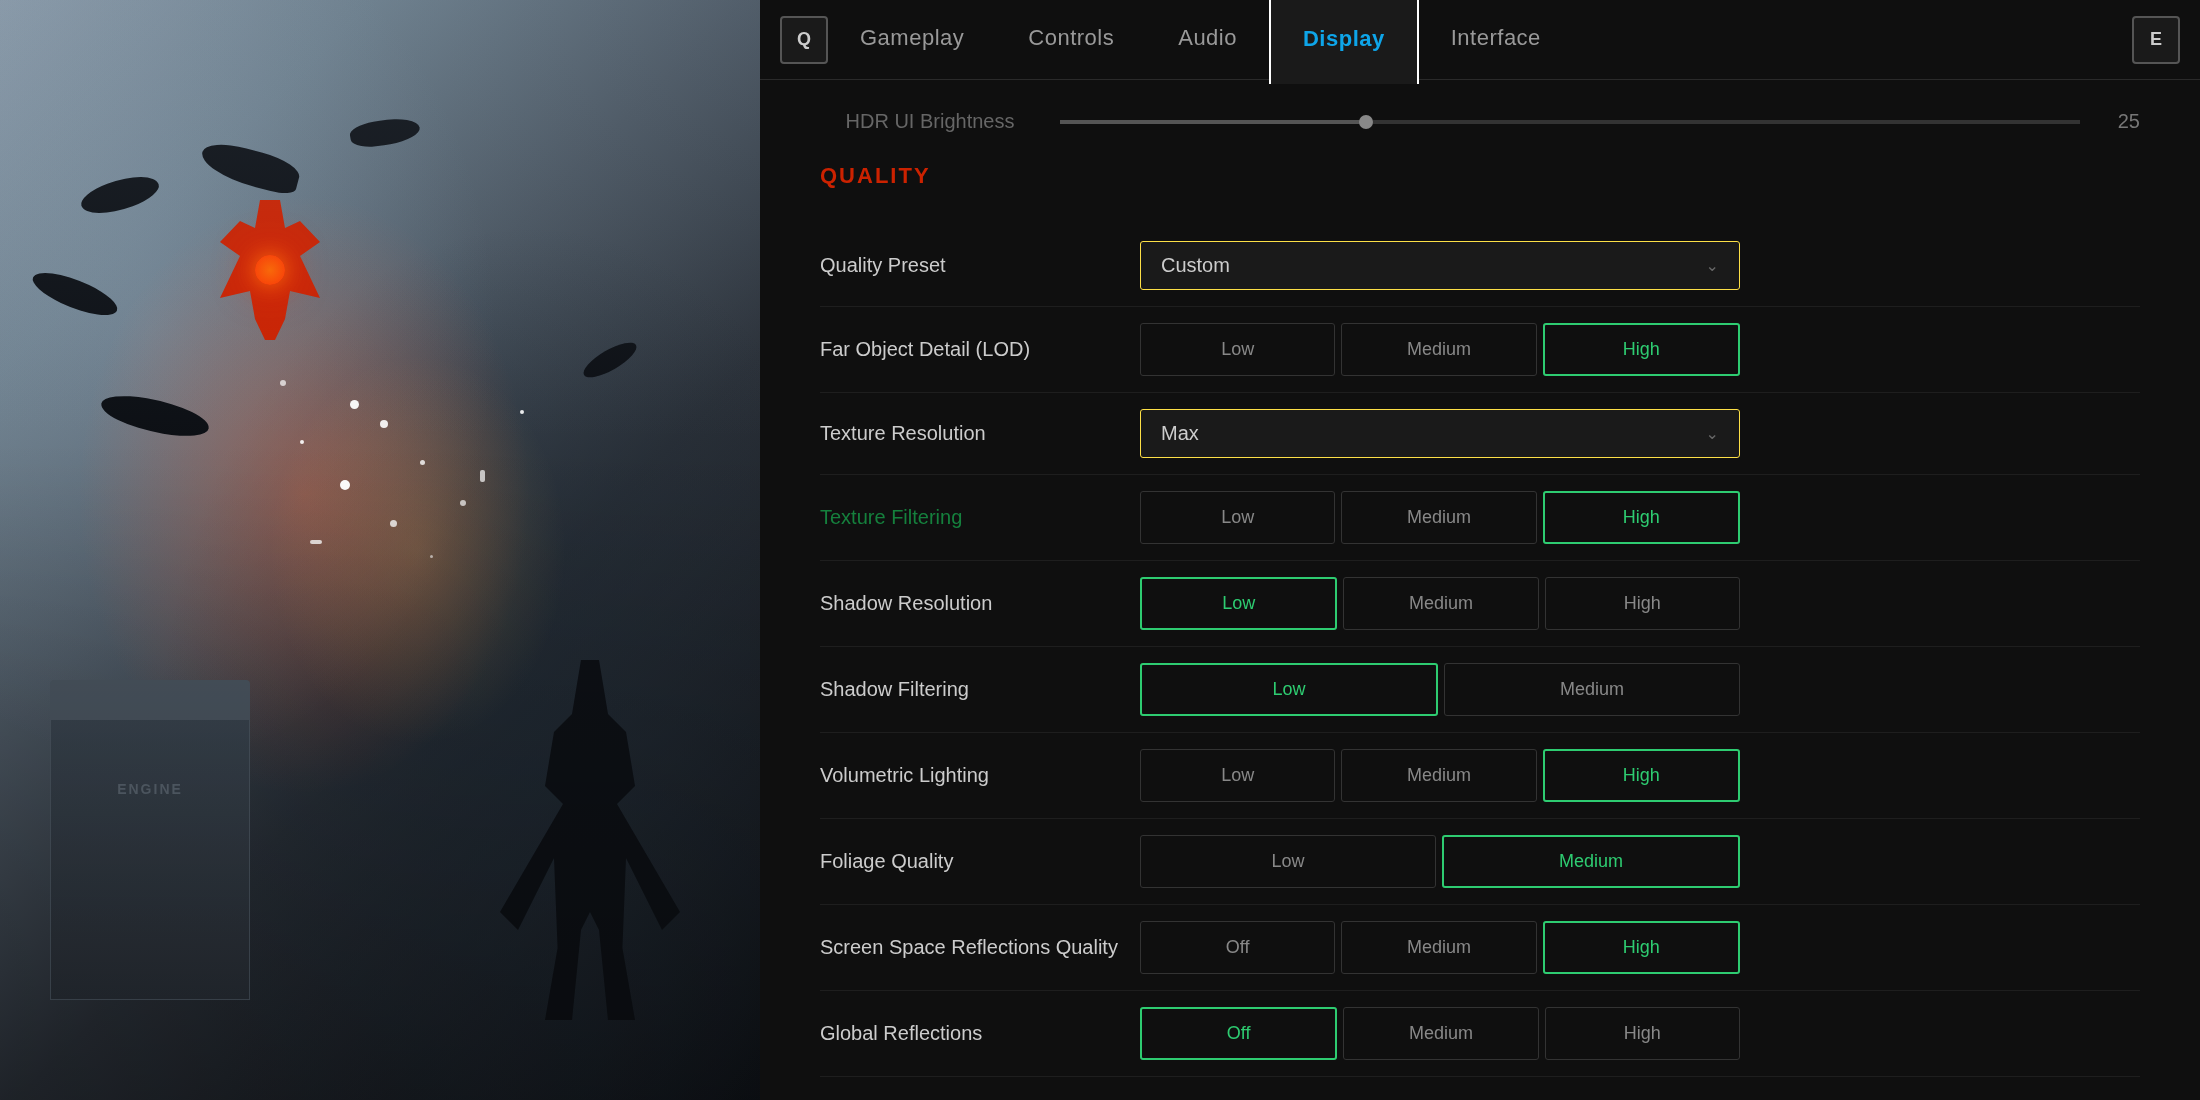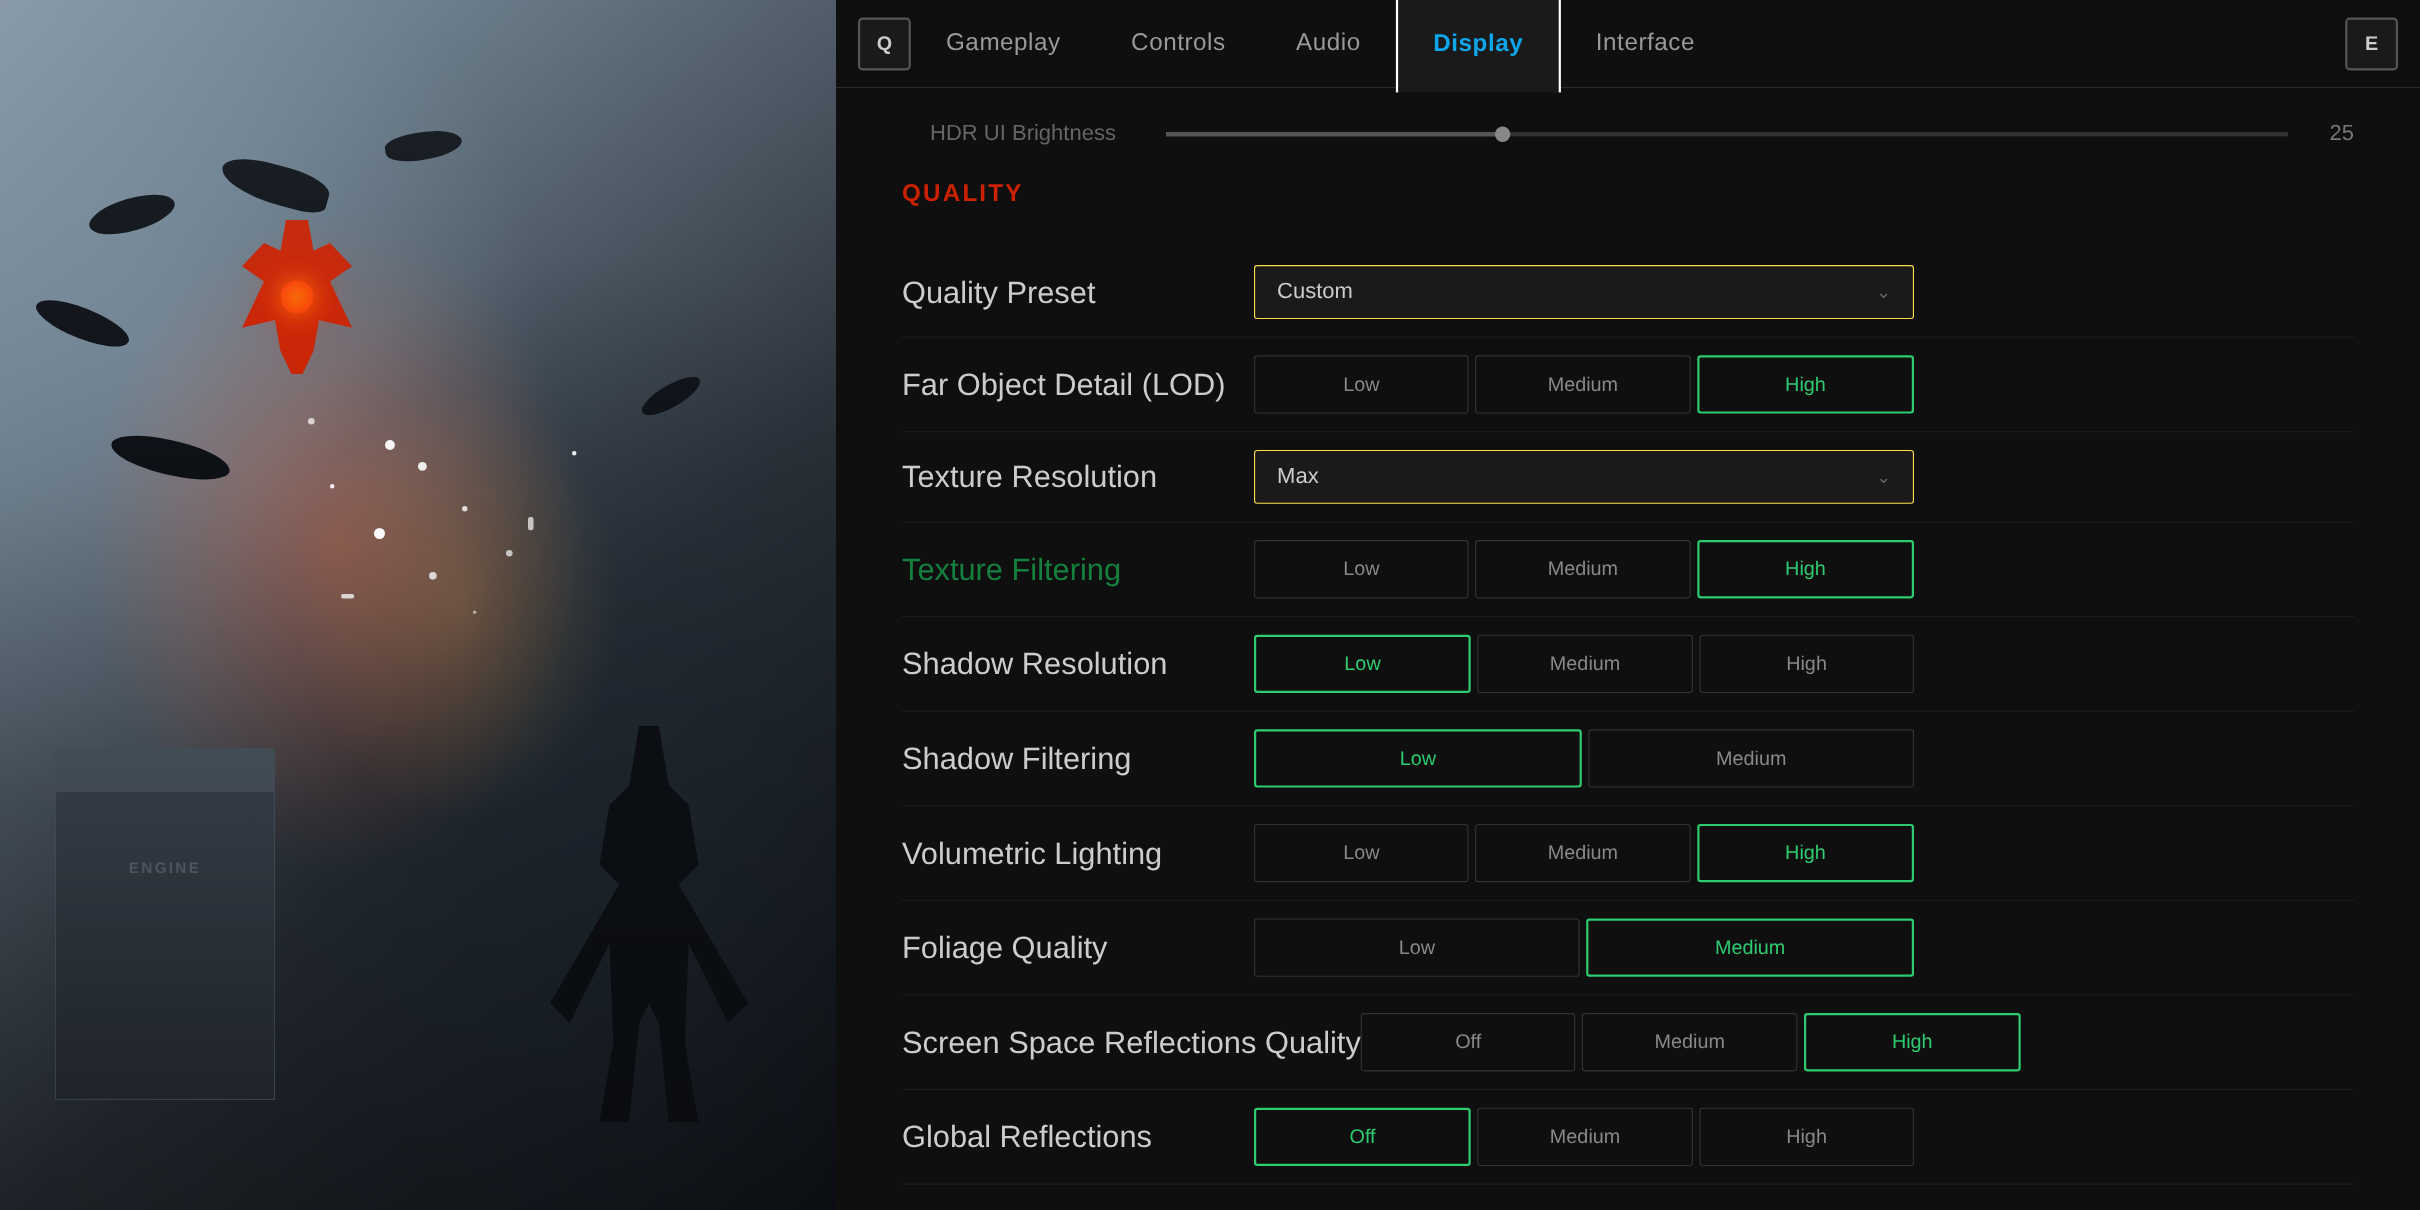--- a/index.html
+++ b/index.html
@@ -266,21 +266,21 @@
     .setting-row {
       display: flex;
       align-items: center;
       padding: 16px 0;
       border-bottom: 1px solid #1e1e1e;
       min-height: 72px;
     }
 
     .setting-label {
       color: #ccc;
-      font-size: 28px;
+      font-size: 20px;
       min-width: 320px;
       flex-shrink: 0;
     }
 
     .setting-label.bold {
       font-weight: 400;
       color: #15803d;
     }
 
     

